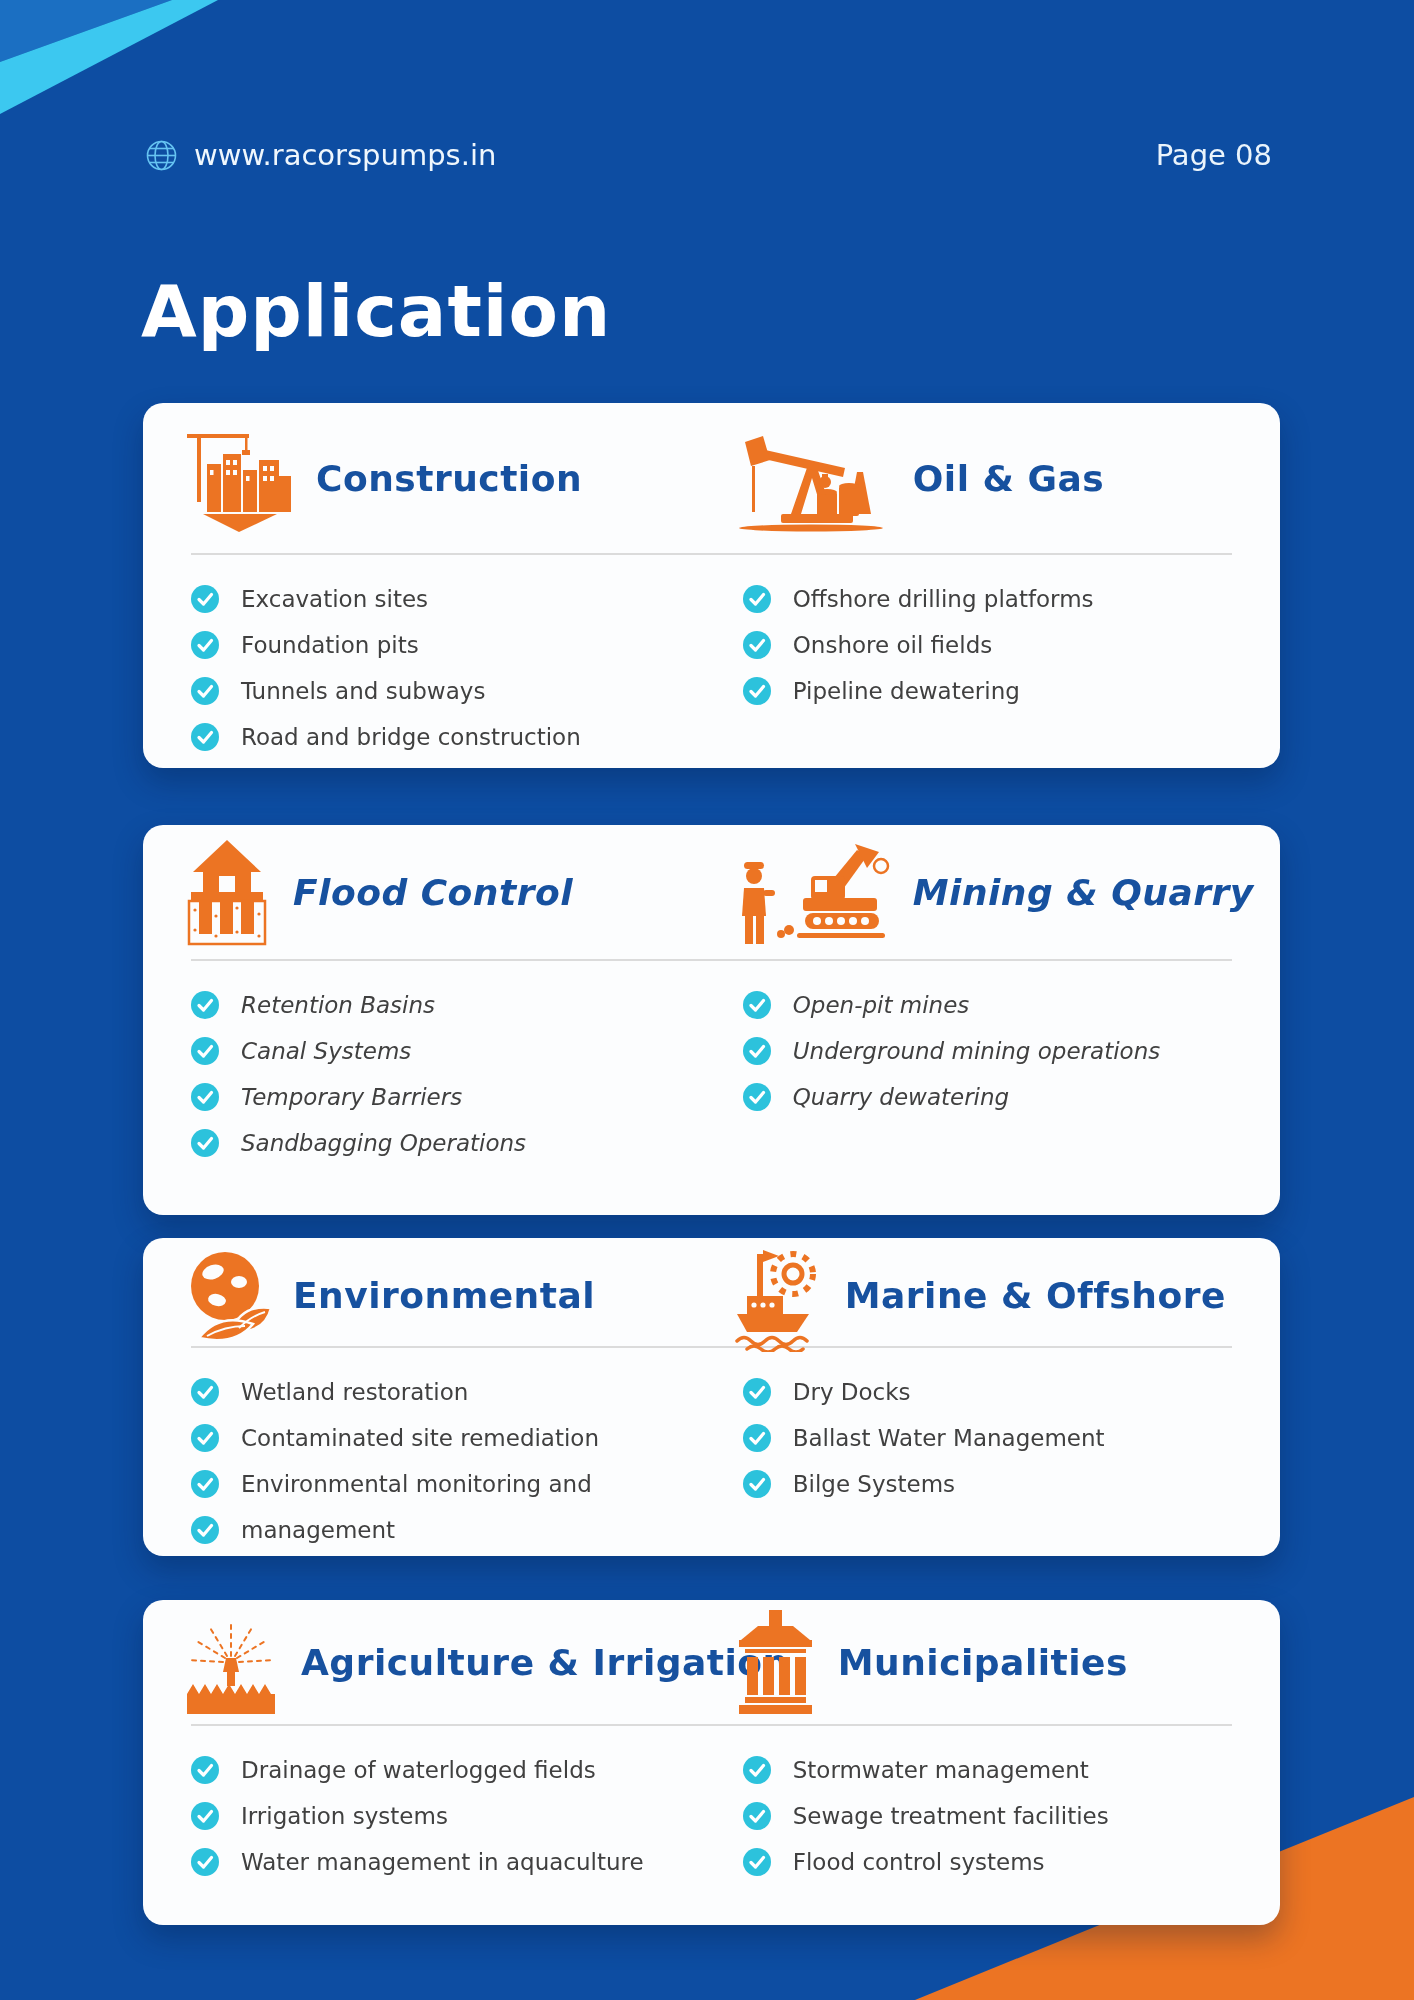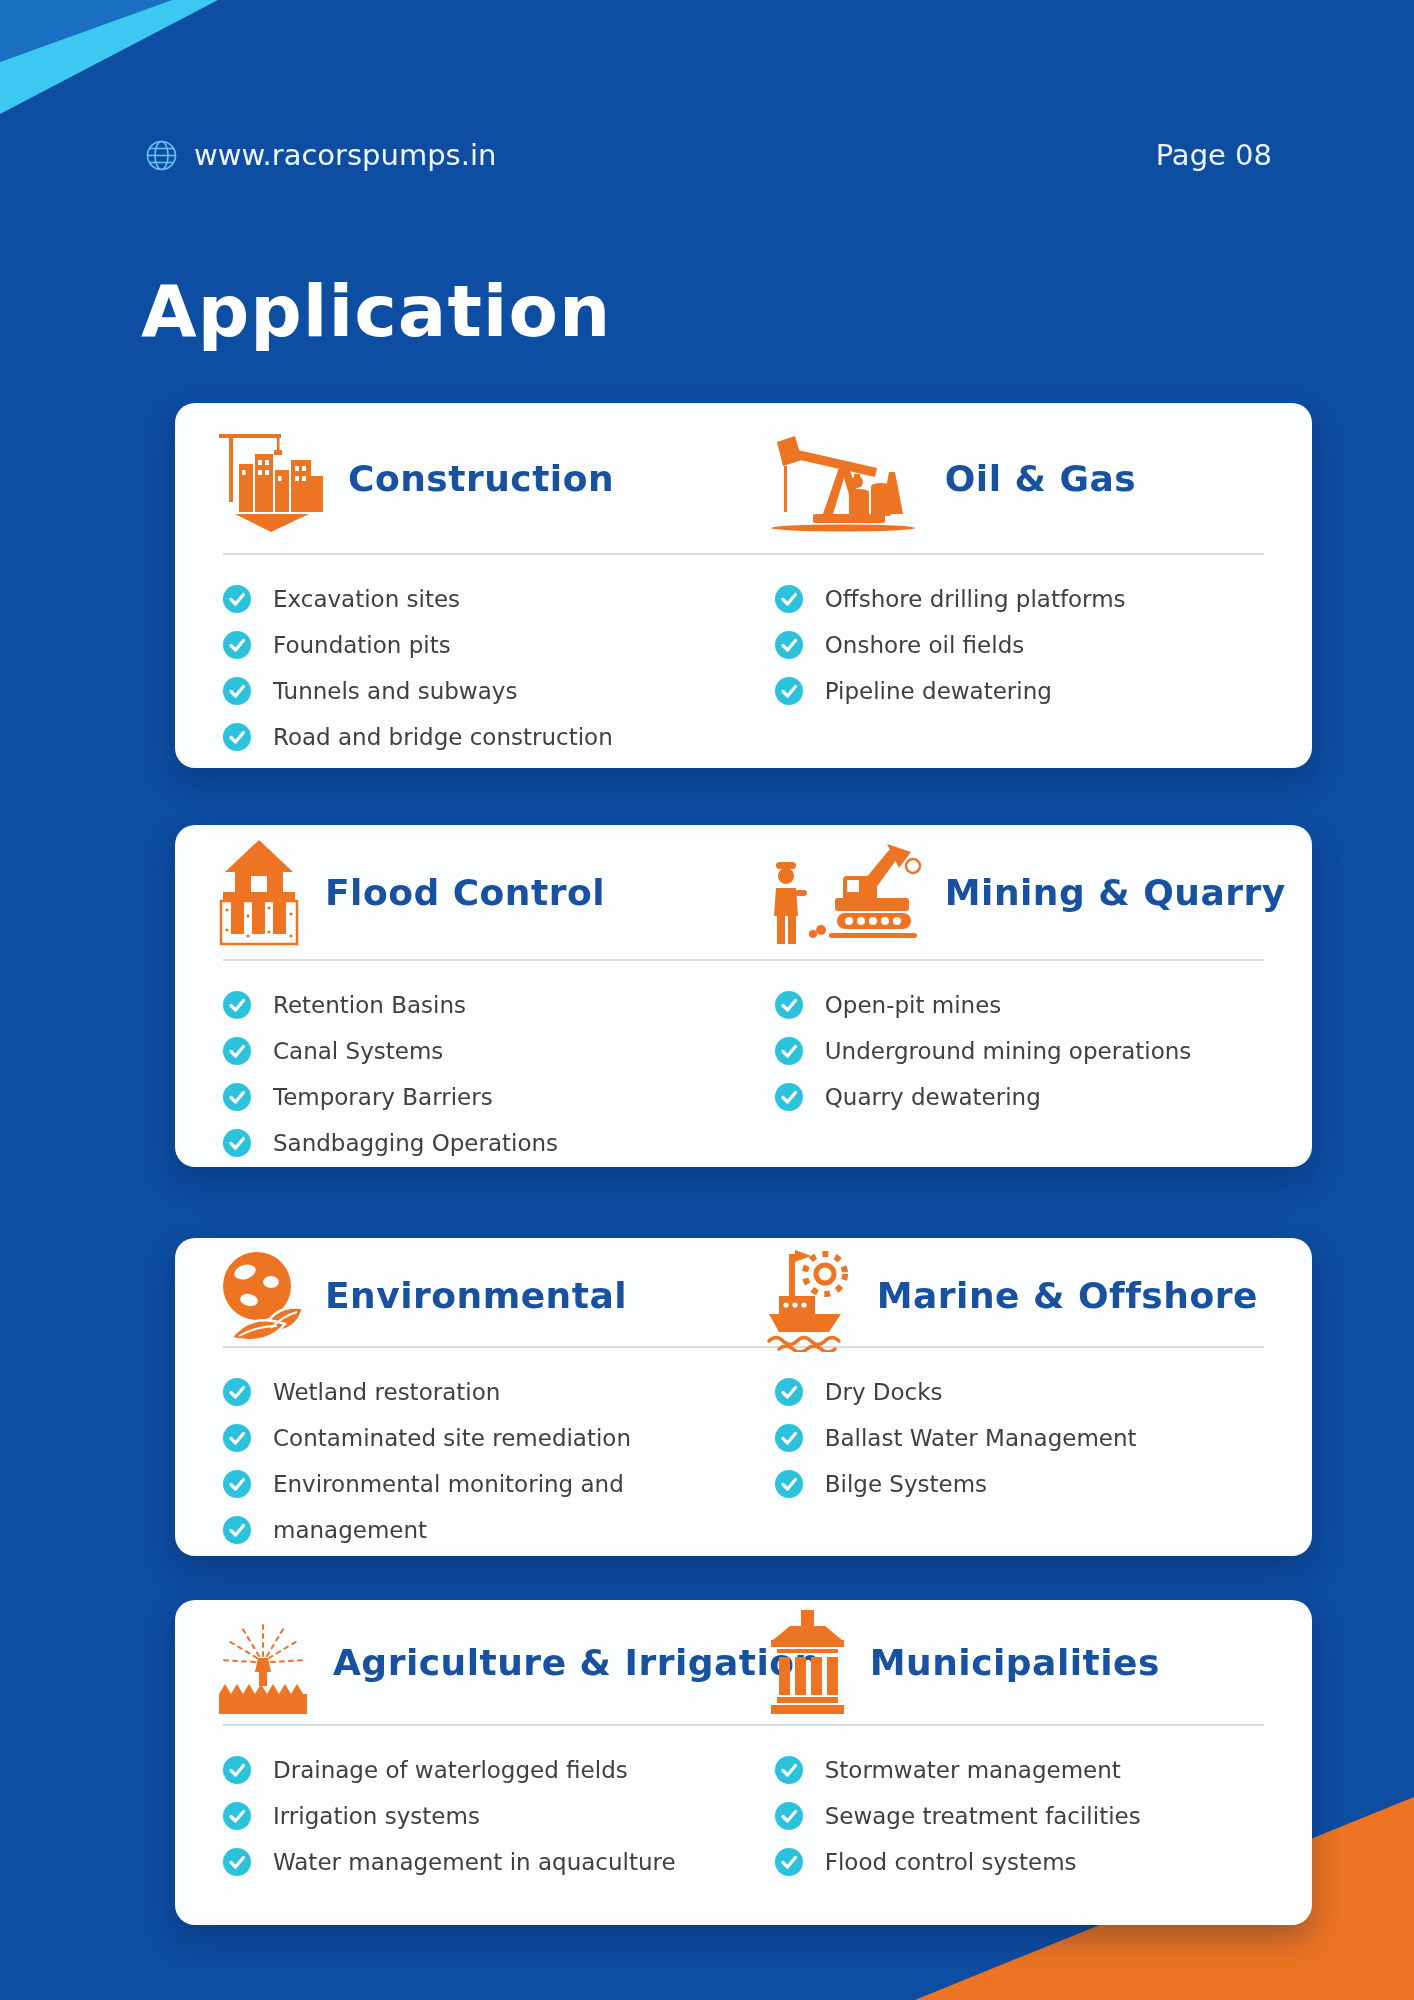--- a/index.html
+++ b/index.html
@@ -17,22 +17,22 @@
   
   .top-bar{position:absolute;top:138px;left:145px;right:142px;display:flex;
            justify-content:space-between;align-items:center;color:#EAF4FC;font-size:29px;}
   .site{display:flex;align-items:center;gap:16px;}
   .site a{color:#EFF7FD;text-decoration:none;}
   .big-title{position:absolute;left:141px;top:224px;font-size:72px;font-weight:800;
              color:#FFFFFF;letter-spacing:1px;line-height:1.1;}
 
   
   .card{position:absolute;left:143px;width:1137px;background:#FCFDFE;border-radius:20px;
-        box-shadow:0 14px 30px rgba(2,24,60,.30);padding:0 48px;box-sizing:border-box;overflow:hidden;margin-left:32px;}
-  .c1{top:403px;height:365px;} .c2{top:825px;height:342px;}
+        box-shadow:0 14px 30px rgba(2,24,60,.30);padding:0 48px;box-sizing:border-box;overflow:hidden;}
+  .c1{top:403px;height:365px;} .c2{top:825px;height:390px;font-style:italic;}
   .c3{top:1238px;height:318px;} .c4{top:1600px;height:325px;}
 
   .chead{display:grid;grid-template-columns:53% 47%;align-items:center;}
   .h1{height:150px;} .h2{height:134px;} .h3{height:108px;} .h4{height:124px;}
   .hcol{display:flex;align-items:center;gap:20px;}
   .hcol .hicon{flex:none;display:flex;align-items:center;margin-left:-10px;}
   .ctitle{margin:0;font-size:36px;font-weight:700;color:#17519F;letter-spacing:.5px;white-space:nowrap;}
 
   .divider{height:2px;background:#DBDBDB;}
 

